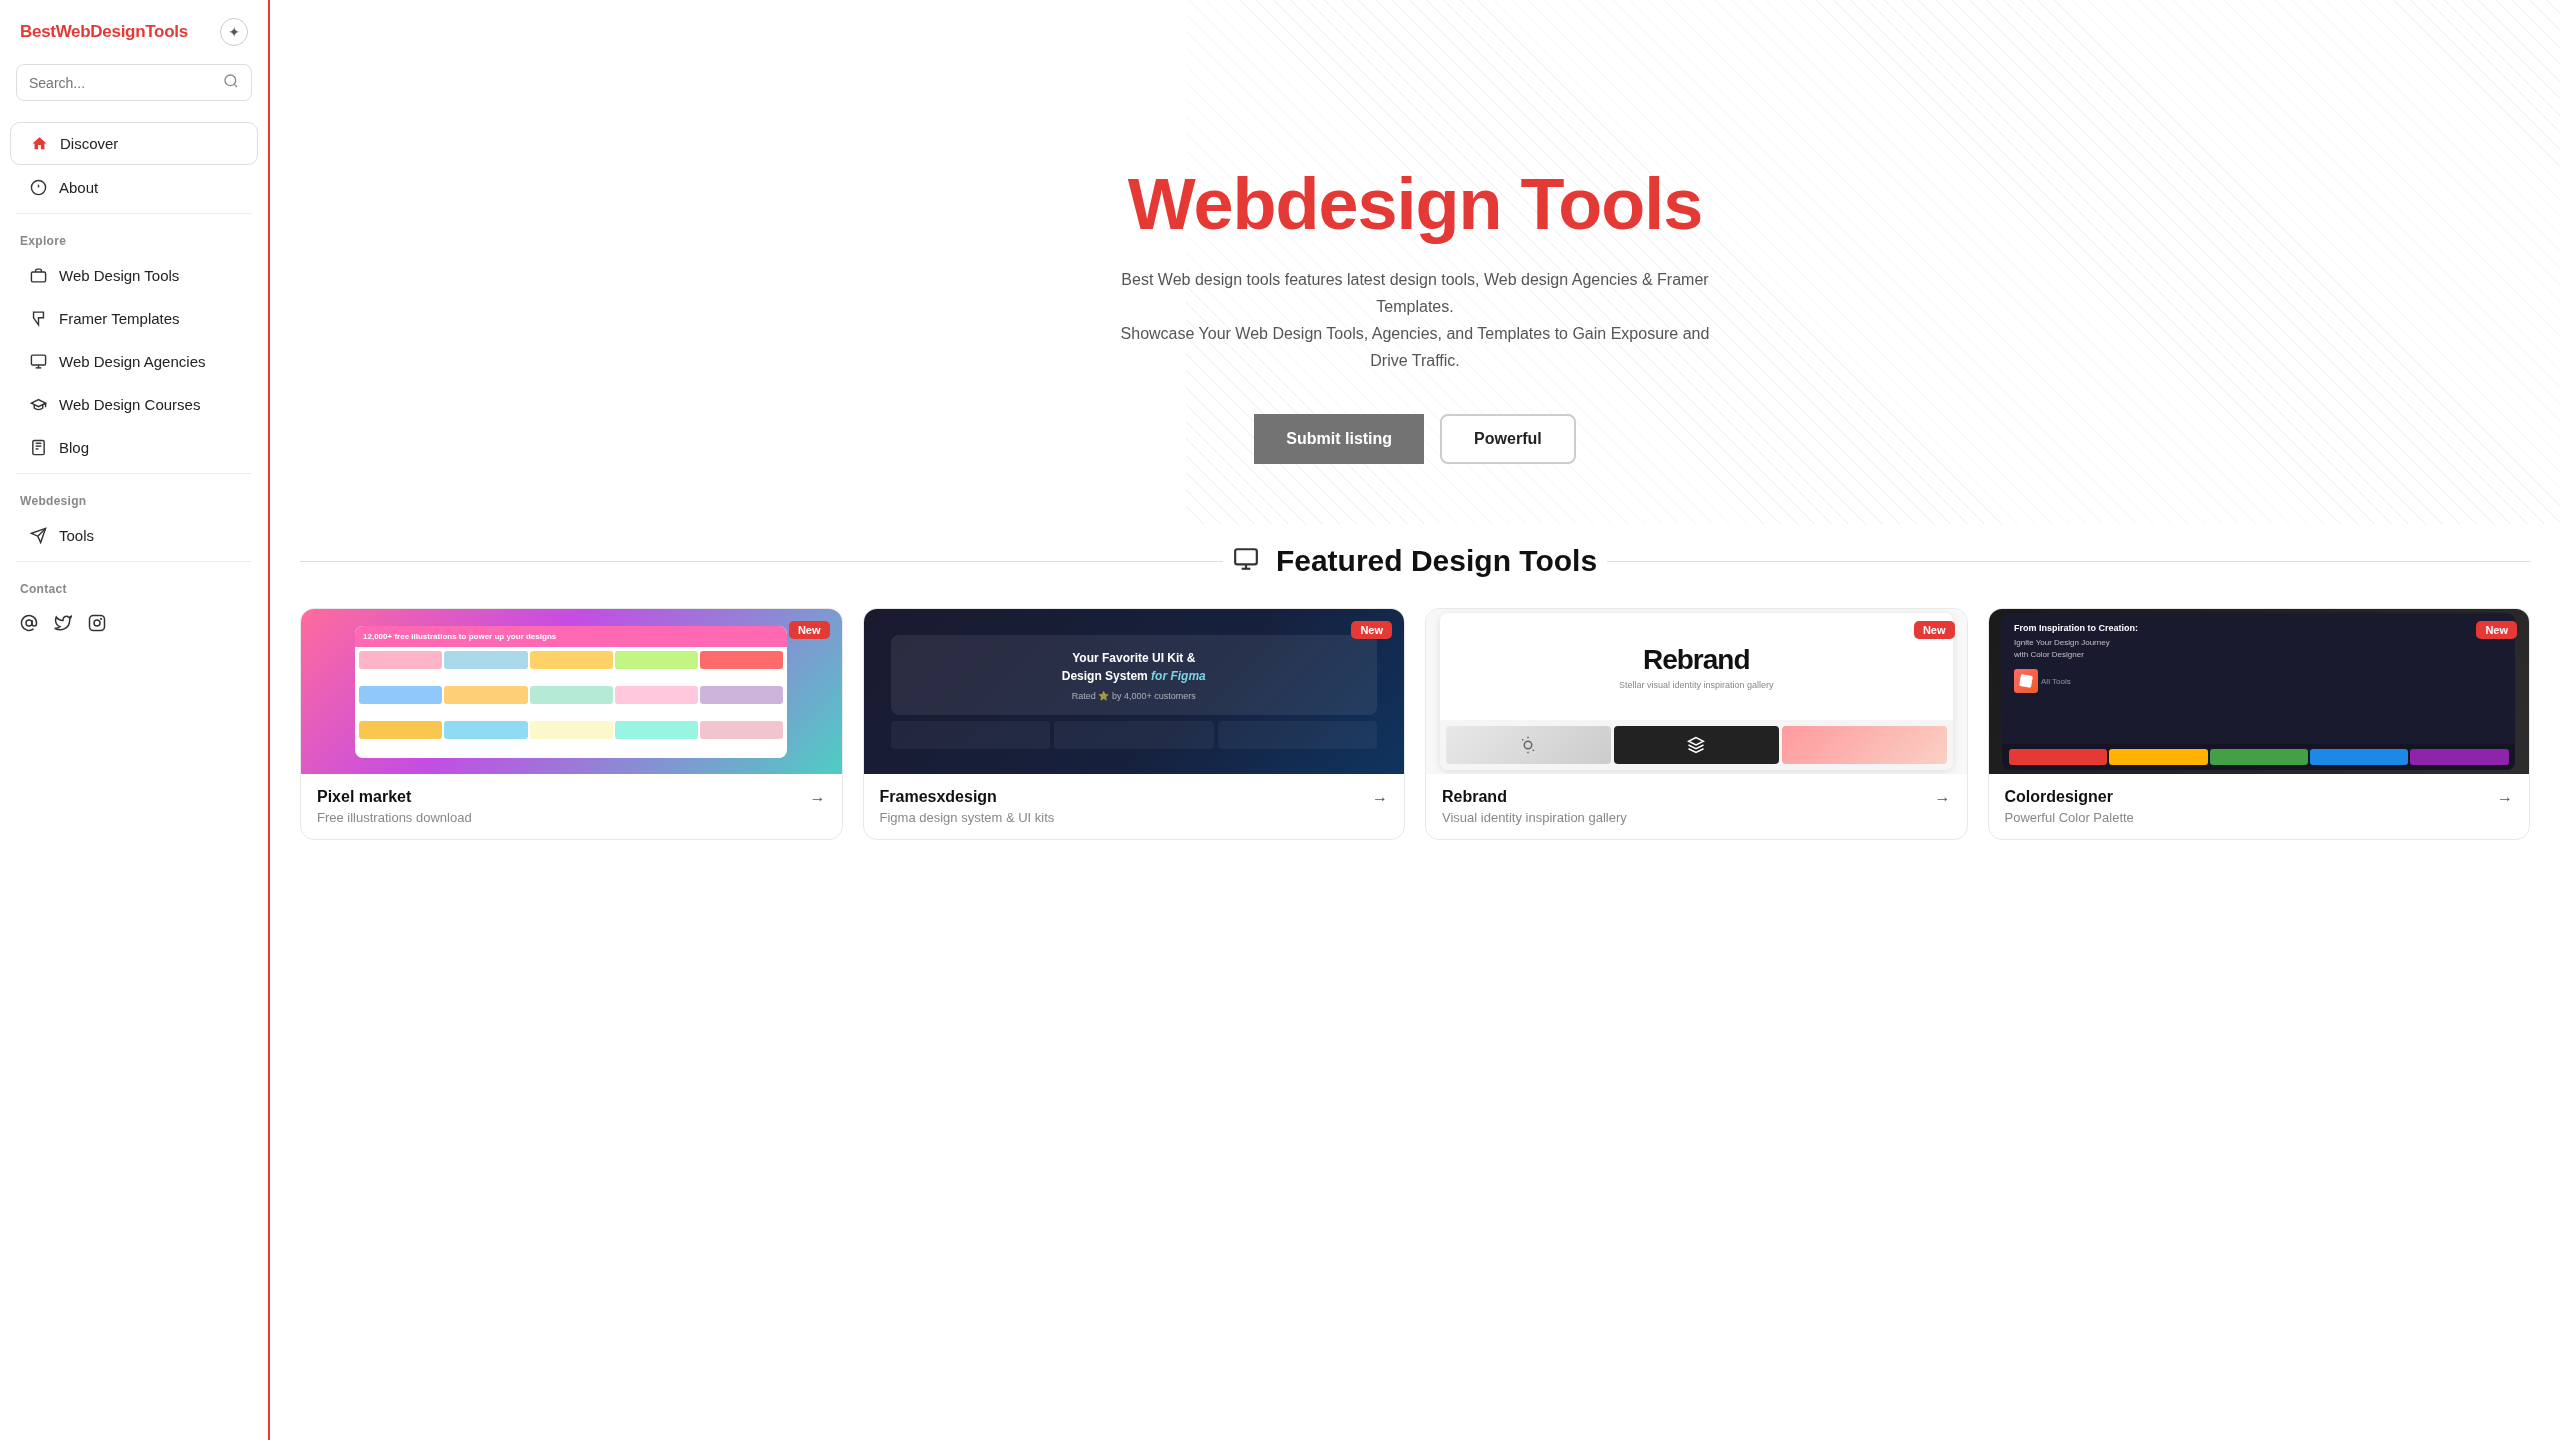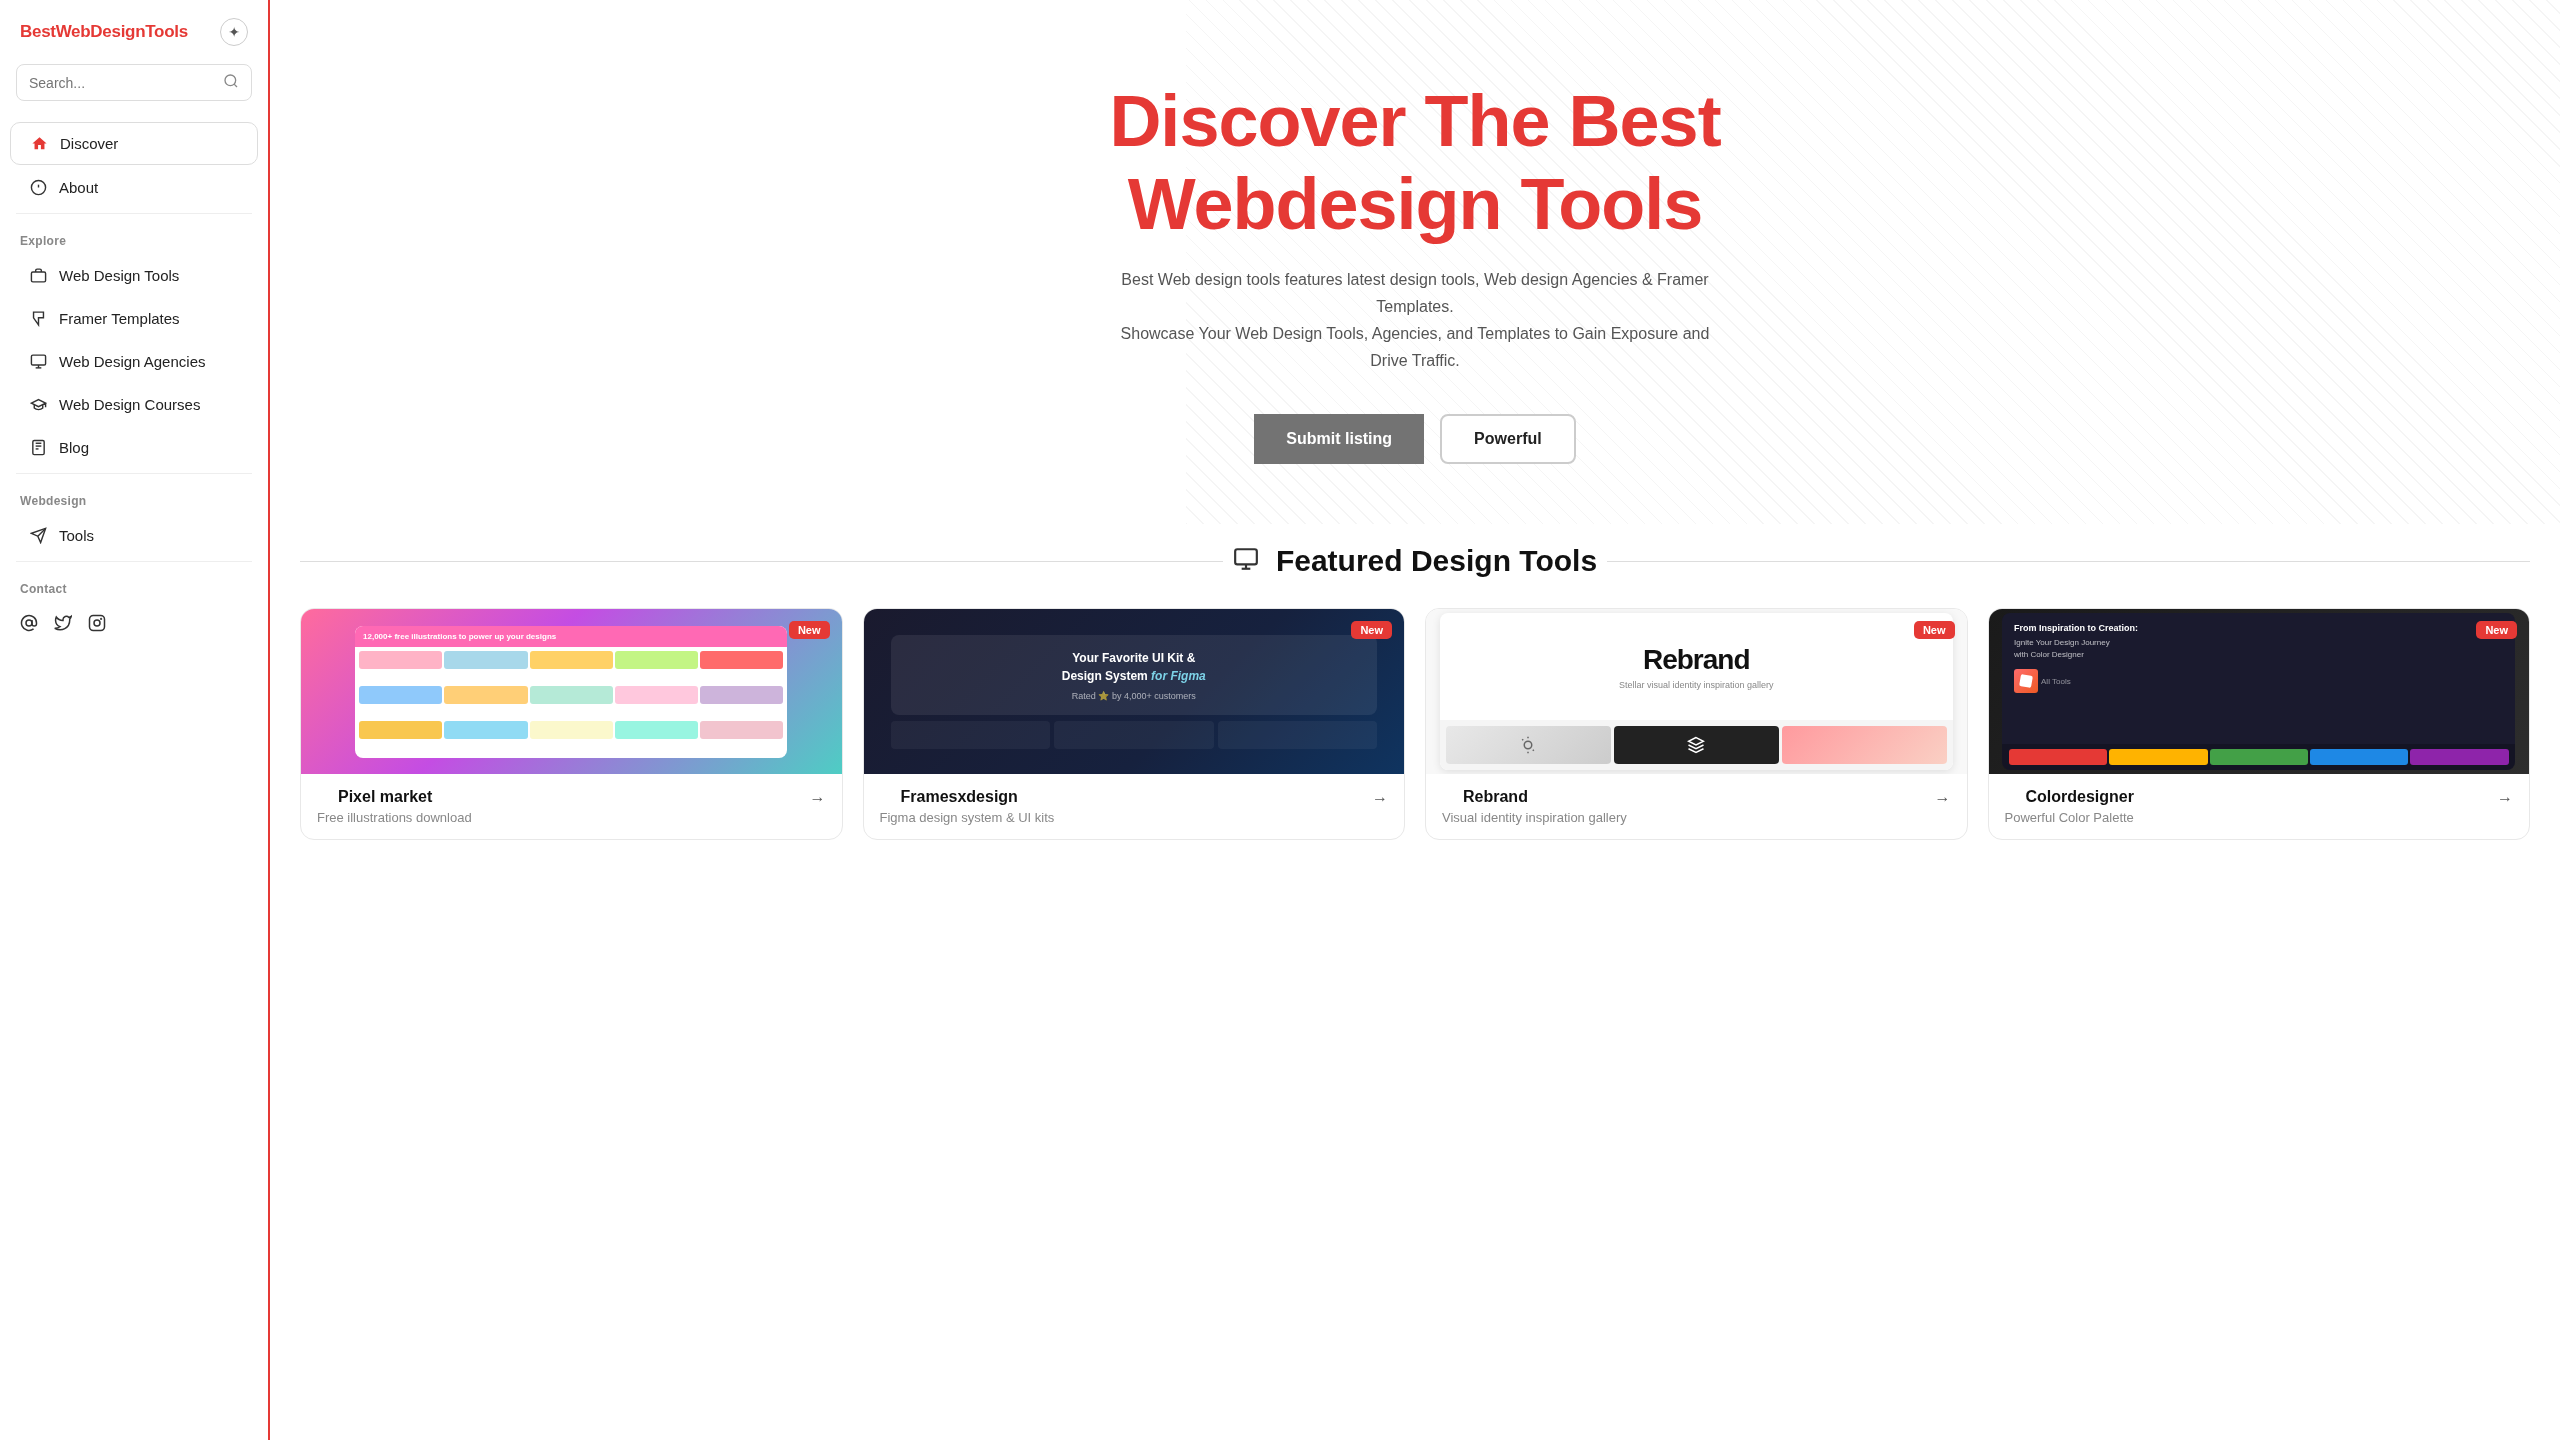--- a/index.html
+++ b/index.html
@@ -249,21 +249,20 @@
     .card-bg-rebrand { background: #f8f8f8; }
     .card-bg-colordesigner { background: linear-gradient(135deg, #1a1a1a 0%, #2d2d2d 100%); }
 
     .card-content {
       padding: 14px 16px;
     }
     .card-title-row {
       display: flex;
       align-items: center;
       justify-content: space-between;
-      margin-left: 21px;
     }
     .card-title {
       font-size: 16px;
       font-weight: 700;
       color: #111;
     }
     .card-arrow {
       color: #555;
       font-size: 16px;
     }
@@ -464,21 +463,21 @@
     </span>
   </div>
 </div>
 
 <div id="main">
 
   <div class="hero-section">
     <div class="hero-hatch"></div>
     <div class="hero">
       <h1>
-        <span>Discover The Best</span><br>
+        <br>
         <span style="color:#e53935">Webdesign</span><span> Tools</span>
       </h1>
       <p style="white-space:pre-line">Best Web design tools features latest design tools, Web design Agencies &amp; Framer Templates.
 Showcase Your Web Design Tools, Agencies, and Templates to Gain Exposure and Drive Traffic.</p>
       <div class="hero-buttons">
         <button class="btn-primary">Submit listing</button>
         <button class="btn-secondary">Powerful</button>
       </div>
     </div>
   </div>

